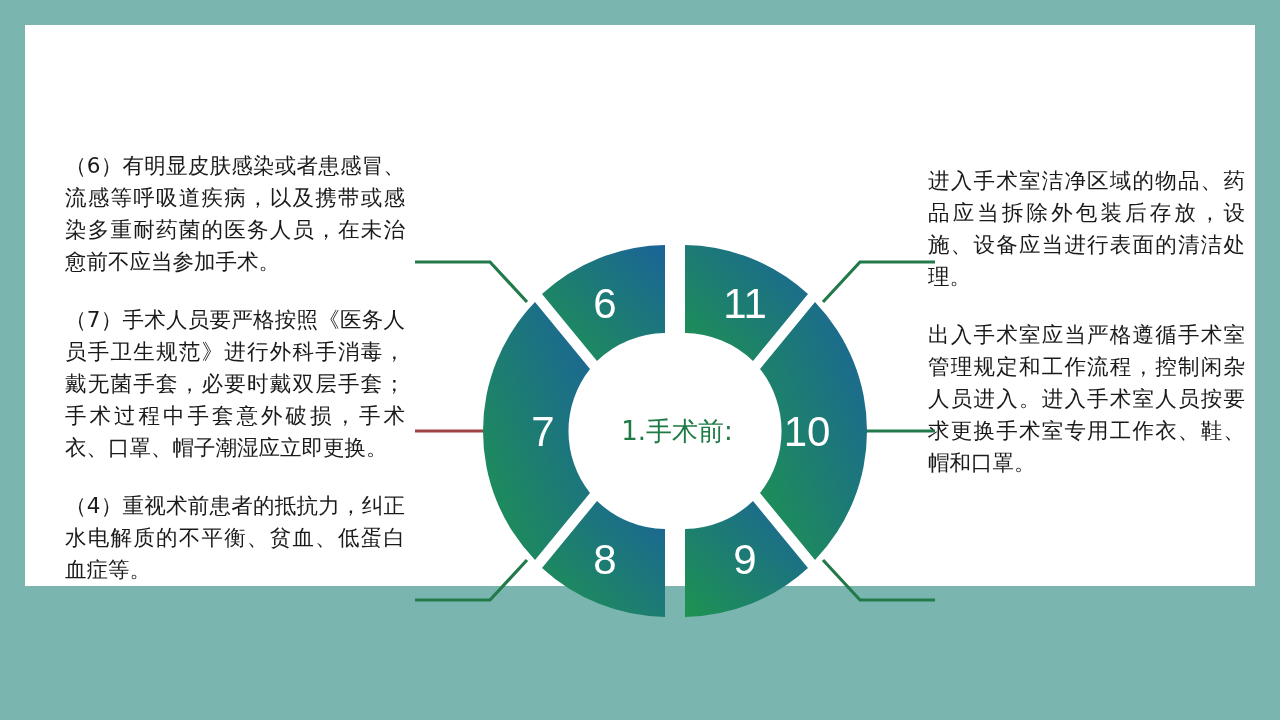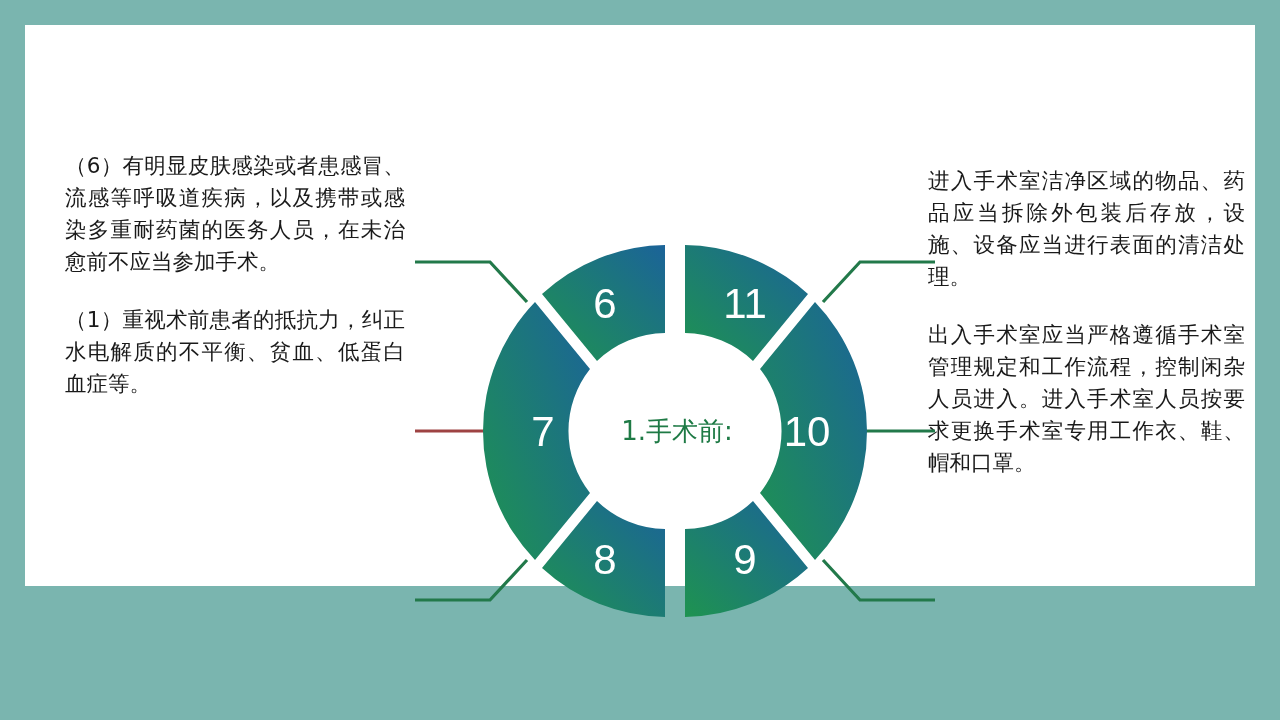--- a/index.html
+++ b/index.html
@@ -66,21 +66,22 @@
   .connector-alt { fill:none; stroke:#9E4343; stroke-width:3.2; }
 </style>
 </head>
 <body>
 
 <div id="slide">
   <div id="canvas">
 
     <div class="col" id="left-col">
       <p class="para">（6）有明显皮肤感染或者患感冒、流感等呼吸道疾病，以及携带或感染多重耐药菌的医务人员，在未治愈前不应当参加手术。</p>
-      <p class="para">（1）重视术前患者的抵抗力，纠正水电解质的不平衡、贫血、低蛋白血症等。</p>
+      <p class="para">（7）手术人员要严格按照《医务人员手卫生规范》进行外科手消毒，戴无菌手套，必要时戴双层手套；手术过程中手套意外破损，手术衣、口罩、帽子潮湿应立即更换。</p>
+      <p class="para">（4）重视术前患者的抵抗力，纠正水电解质的不平衡、贫血、低蛋白血症等。</p>
     </div>
 
     <div class="col" id="right-col">
       <p class="para">进入手术室洁净区域的物品、药品应当拆除外包装后存放，设施、设备应当进行表面的清洁处理。</p>
       <p class="para">出入手术室应当严格遵循手术室管理规定和工作流程，控制闲杂人员进入。进入手术室人员按要求更换手术室专用工作衣、鞋、帽和口罩。</p>
     </div>
 
     <div id="diagram">
       <svg viewBox="0 0 520 420" xmlns="http://www.w3.org/2000/svg">
         <defs>

